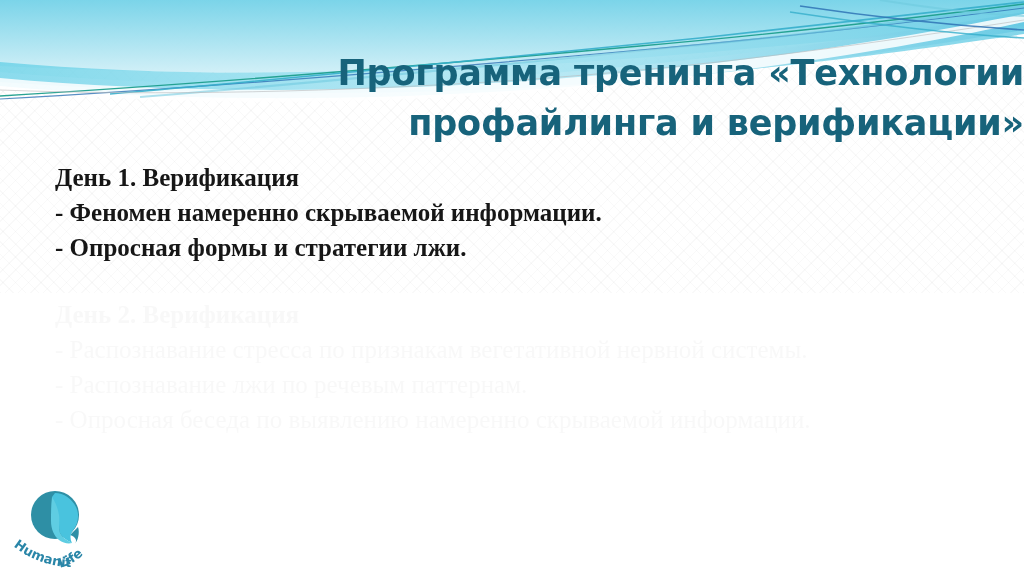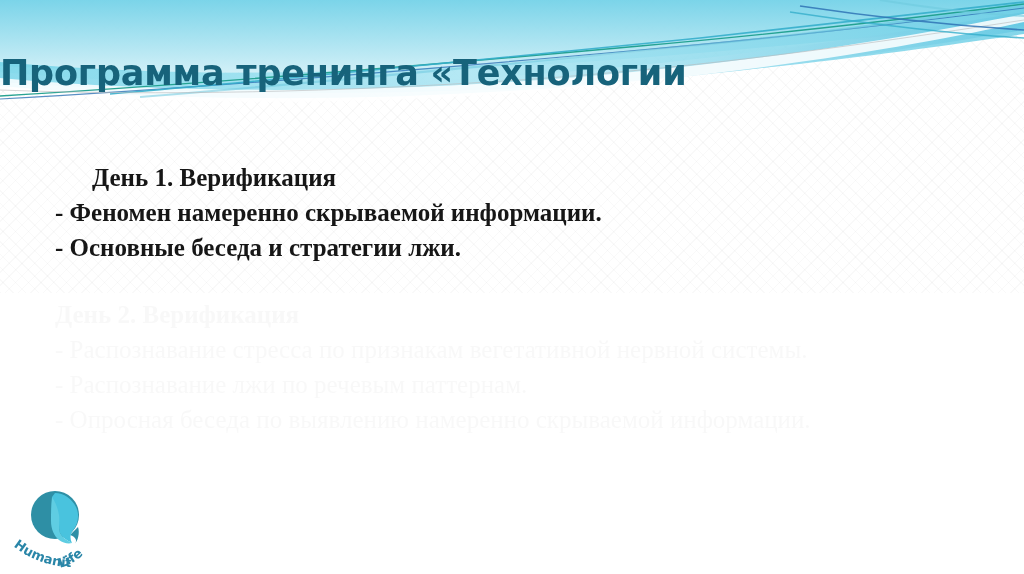--- a/index.html
+++ b/index.html
@@ -43,21 +43,21 @@
   }
   .wave-wrap svg { display: block; }
 
   
   .title {
     position: absolute;
     left: 0;
     top: 48px;
     width: 1024px;
     z-index: 5;
-    text-align: left;
+    text-align: right;
     font-family: "DejaVu Sans", sans-serif;
     font-weight: bold;
     font-size: 35px;
     line-height: 50px;
     color: #17637B;
     letter-spacing: -0.2px;
   }
   .title-line { display: block; white-space: nowrap; }
 
   
@@ -68,21 +68,20 @@
     width: 900px;
     z-index: 5;
     font-family: "Liberation Serif", serif;
     font-size: 25px;
     line-height: 35px;
     color: #161616;
   }
   .body-block .heading {
     font-weight: bold;
     display: block;
-    margin-left: 37px;
   }
   .body-block .bullet { display: block; font-weight: bold; }
 
   
   .faded-block {
     position: absolute;
     left: 55px;
     top: 297px;
     width: 900px;
     z-index: 5;
@@ -154,26 +153,27 @@
       <path d="M0,90 C160,96 340,92 520,80 C720,66 880,42 1024,20" fill="none" stroke="#B9B9BB" stroke-width="1" opacity="0.6"></path>
 
       <path d="M1024,30 C960,26 880,18 800,6" fill="none" stroke="#2F73B5" stroke-width="1.6" opacity="0.85"></path>
       <path d="M1024,38 C950,34 870,24 790,12" fill="none" stroke="#35AECB" stroke-width="1.6" opacity="0.8"></path>
       <path d="M1024,16 C980,14 930,8 880,0" fill="none" stroke="#6EC9DE" stroke-width="2" opacity="0.6"></path>
     </svg>
   </div>
 
   <div class="title">
     <span class="title-line">Программа тренинга «Технологии</span>
+    <span class="title-line">профайлинга и верификации»</span>
   </div>
 
   <div class="body-block">
     <span class="heading">День 1. Верификация</span>
     <span class="bullet">- Феномен намеренно скрываемой информации.</span>
-    <span class="bullet">- Основные беседа и стратегии лжи.</span>
+    <span class="bullet">- Опросная формы и стратегии лжи.</span>
   </div>
 
   <div class="faded-block">
     <span class="heading">День 2. Верификация</span>
     <span class="bullet">- Распознавание стресса по признакам вегетативной нервной системы.</span>
     <span class="bullet">- Распознавание лжи по речевым паттернам.</span>
     <span class="bullet">- Опросная беседа по выявлению намеренно скрываемой информации.</span>
   </div>
 
   <div class="logo">

